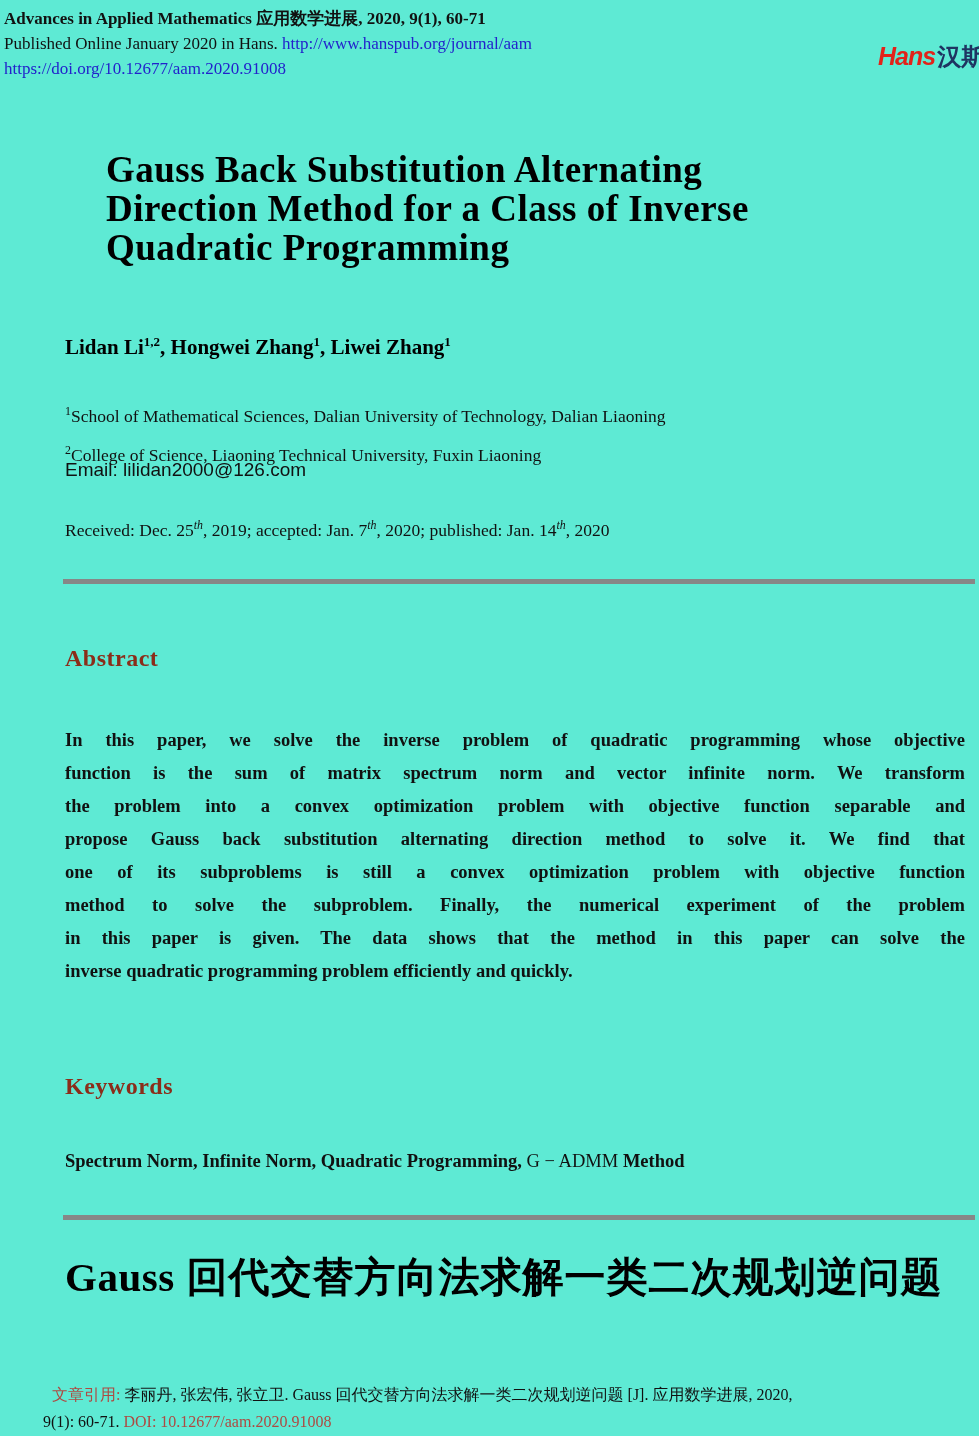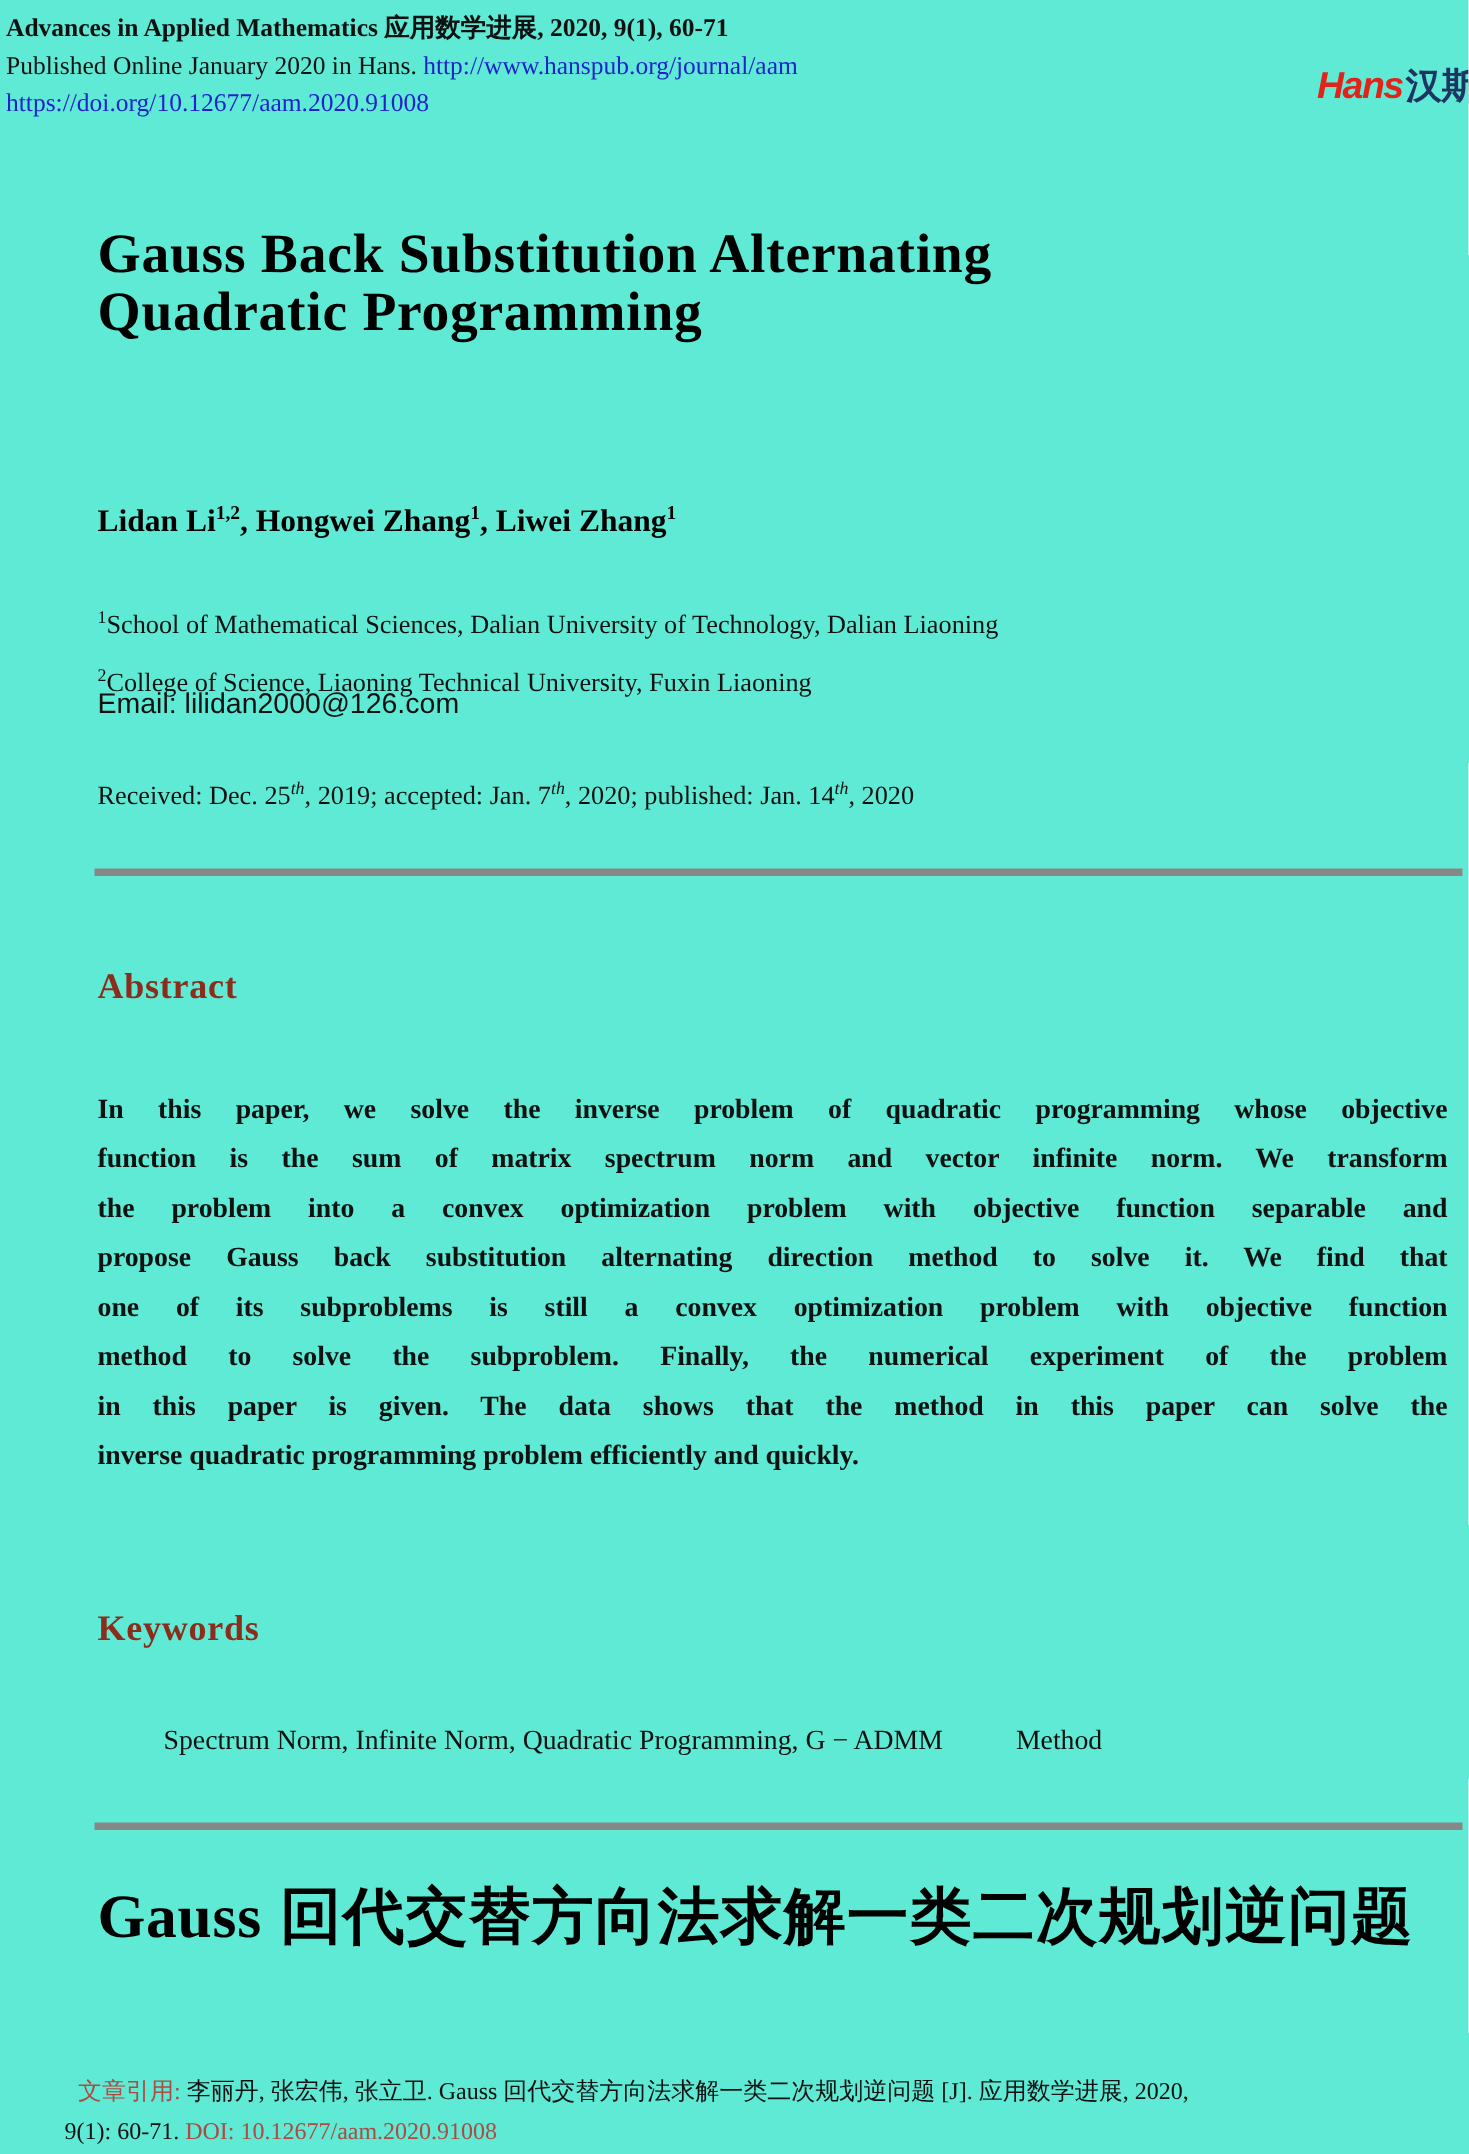--- a/index.html
+++ b/index.html
@@ -23,21 +23,21 @@
   .logo-cjk{
     font-family:"Liberation Sans","DejaVu Sans",sans-serif;
     font-weight:bold;font-size:24px;color:#1e3461;margin-left:2px;
   }
   
   .title{
     position:absolute;top:150px;left:65px;width:908px;margin:0;
     font-size:37px;line-height:39px;font-weight:bold;color:#000;
     letter-spacing:0.5px;
   }
-  .tline{display:block;}
+  .tline{display:block;margin-left:41px;}
   
   .authors{position:absolute;top:334px;left:65px;font-size:21px;font-weight:bold;color:#000;}
   .authors sup{font-size:62%;}
   
   .affils{position:absolute;top:394px;left:65px;font-size:17.5px;line-height:34px;color:#111;}
   .affils sup{font-size:68%;}
   
   .email{
     position:absolute;top:459px;left:65px;
     font-family:"Liberation Sans","DejaVu Sans",sans-serif;
@@ -59,21 +59,21 @@
   .keywords-heading{top:1073px;}
   
   .abstract-body{
     position:absolute;top:724px;left:65px;width:900px;
     font-size:18.5px;line-height:33px;font-weight:bold;color:#111;
   }
   .abs-line{text-align:justify;text-align-last:justify;}
   .abs-line.last{text-align-last:left;}
   
   .keywords-body{position:absolute;top:1151px;left:65px;width:900px;font-size:18.5px;color:#111;}
-  .kw-bold{font-weight:normal;margin-left:44px;}
+  .kw-bold{font-weight:bold;}
   .kw-math{font-weight:normal;}
   
   .cn-title{
     position:absolute;top:1252px;left:65px;width:908px;margin:0;
     font-size:41px;line-height:51px;font-weight:bold;color:#000;
   }
   .cn-title .cn-latin{font-family:"Liberation Serif","DejaVu Serif",serif;letter-spacing:0.5px;}
   .cn-title .cn-cjk{font-family:"Liberation Sans","DejaVu Sans",sans-serif;margin-left:12px;letter-spacing:1px;margin-top:44px;}
   
   .footer{
@@ -97,20 +97,21 @@
       <a class="link">https://doi.org/10.12677/aam.2020.91008</a>
     </div>
   </header>
 
   <div class="logo">
     <span class="logo-latin">Hans</span><span class="logo-cjk">汉斯</span>
   </div>
 
   <h1 class="title">
     <span class="tline">Gauss Back Substitution Alternating</span>
+    <span class="tline">Direction Method for a Class of Inverse</span>
     <span class="tline">Quadratic Programming</span>
   </h1>
 
   <div class="authors">
     <span>Lidan Li</span><sup>1,2</sup><span>, </span><span>Hongwei Zhang</span><sup>1</sup><span>, </span><span>Liwei Zhang</span><sup>1</sup>
   </div>
 
   <div class="affils">
     <div>
       <sup>1</sup><span>School of Mathematical Sciences, Dalian University of Technology, Dalian Liaoning</span>

